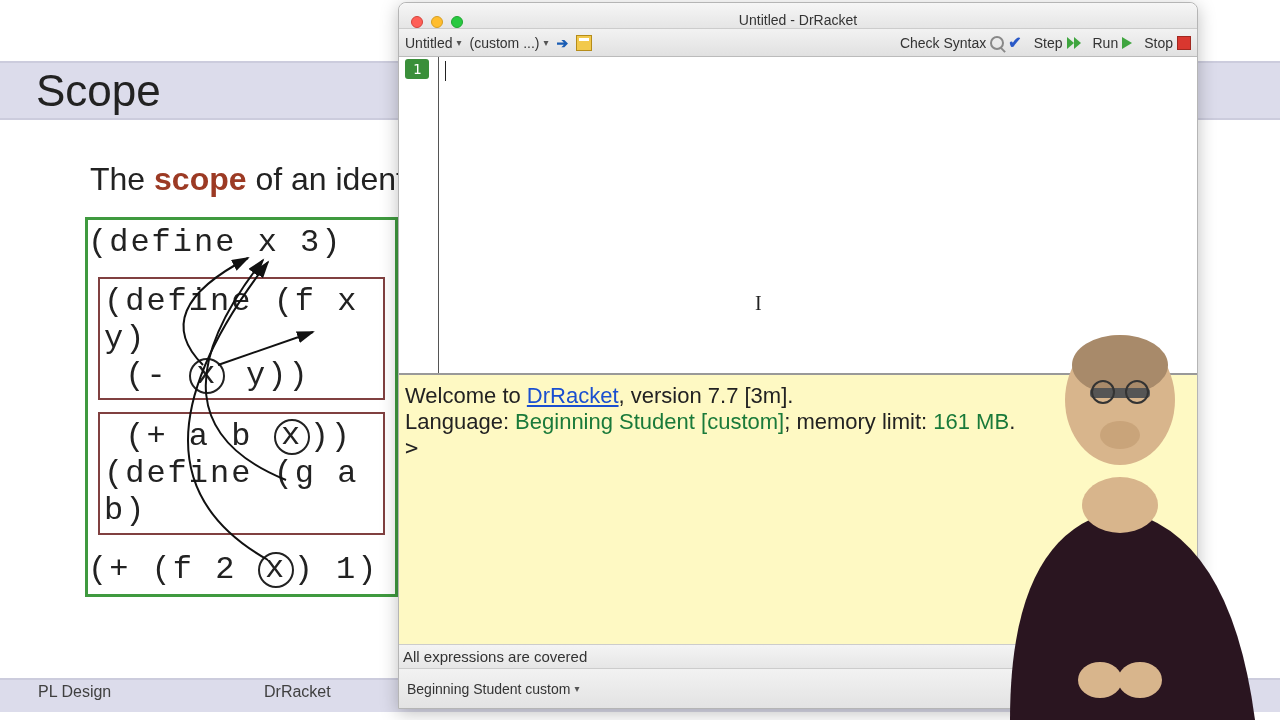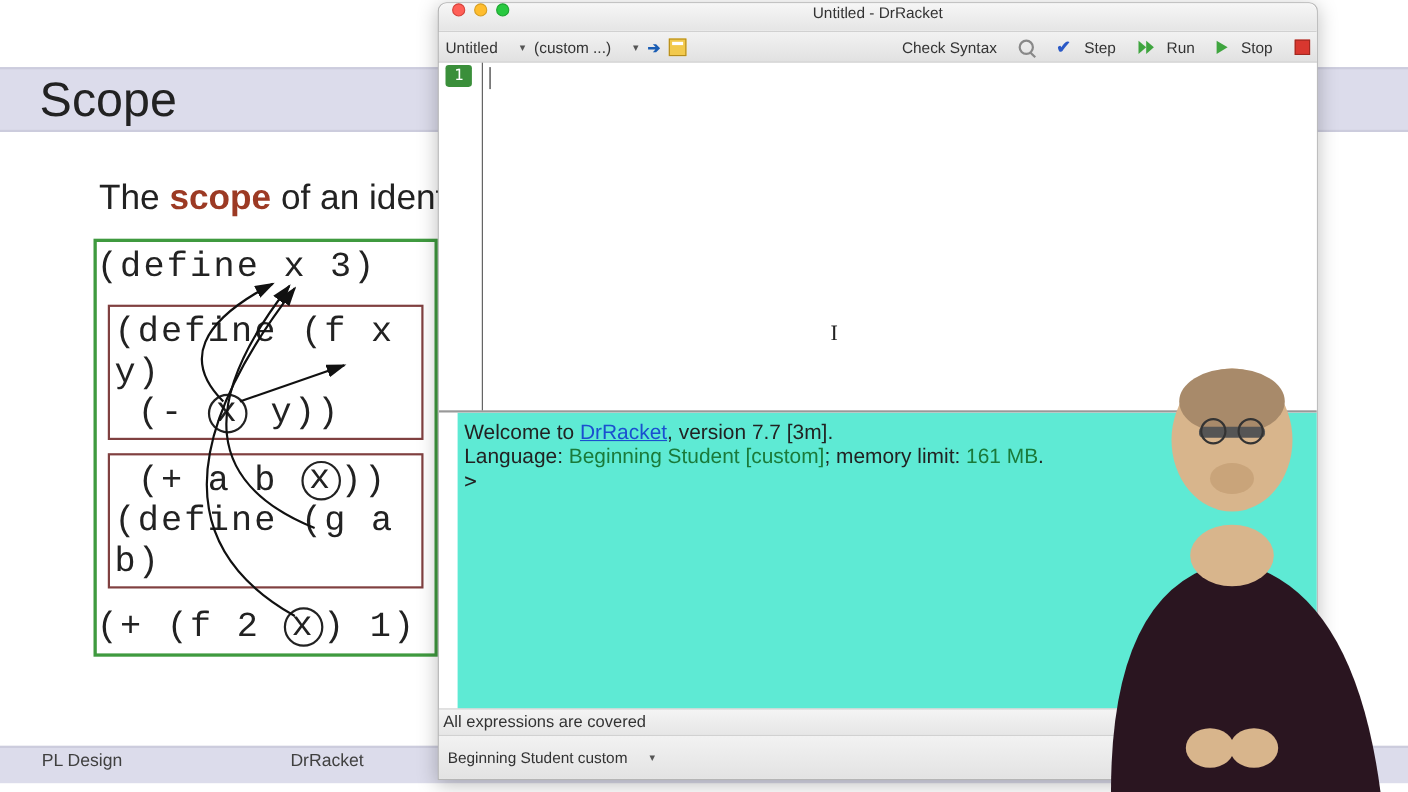--- a/index.html
+++ b/index.html
@@ -17,51 +17,51 @@
   .code-block { margin: 12px 10px; border: 2px solid #804040; padding: 4px 2px; }
   .code-block .code-line { padding: 0 2px; }
   .circle { display: inline-block; border: 2px solid #222; border-radius: 50%; width: 36px; height: 36px; text-align: center; line-height: 30px; vertical-align: middle; }
   .diagram-svg { position: absolute; left: 0; top: 0; pointer-events: none; }
   
   .footer-bar { position: absolute; left: 0; top: 678px; width: 1280px; height: 34px; background: #dcdceb; border-top: 2px solid #ccccdd; }
   .footer-item { position: absolute; top: 683px; font-size: 16px; color: #404040; }
   
   
   .drracket { position: absolute; left: 398px; top: 2px; width: 800px; height: 707px; background: #fff; border: 1px solid #b5b5b5; border-radius: 8px 8px 0 0; box-shadow: 0 4px 18px rgba(0,0,0,0.25); display: flex; flex-direction: column; }
-  .titlebar { height: 26px; background: linear-gradient(#f6f6f6,#e5e5e5); border-bottom: 1px solid #ccc; border-radius: 8px 8px 0 0; display: flex; align-items: flex-start; position: relative; }
+  .titlebar { height: 26px; background: linear-gradient(#f6f6f6,#e5e5e5); border-bottom: 1px solid #ccc; border-radius: 8px 8px 0 0; display: flex; align-items: flex-end; position: relative; }
   .traffic { display: flex; gap: 8px; padding-left: 12px; }
   .tl { width: 12px; height: 12px; border-radius: 50%; }
   .tl.red { background: #ff5f57; border: 1px solid #d4433b; }
   .tl.yel { background: #ffbd2e; border: 1px solid #d69f23; }
   .tl.grn { background: #28c940; border: 1px solid #1fa532; }
   .wtitle { position: absolute; left: 0; right: 0; text-align: center; font-size: 14px; color: #333; }
   
   .toolbar { height: 28px; background: linear-gradient(#f2f2f2,#e1e1e1); border-bottom: 1px solid #bbb; display: flex; align-items: center; padding: 0 6px; font-size: 14px; color: #333; }
   .tool-left { display: flex; align-items: center; gap: 8px; }
   .tool-right { margin-left: auto; display: flex; gap: 12px; }
-  .tbtn { display: flex; align-items: center; gap: 20px; cursor: pointer; }
+  .tbtn { display: flex; align-items: center; gap: 4px; cursor: pointer; }
   .drop { font-size: 10px; color: #555; }
   .tri-play { width: 0; height: 0; border-left: 10px solid #3fa53f; border-top: 6px solid transparent; border-bottom: 6px solid transparent; }
   .tri-step { display: flex; }
   .tri-step .tri-play { border-left-width: 7px; }
   .sq-stop { width: 14px; height: 14px; background: #d9372f; border: 1px solid #a02820; }
   .save-icon { width: 16px; height: 16px; background: #f2c94c; border: 1px solid #b58c1a; position: relative; }
   .save-icon::before { content: ""; position: absolute; left: 2px; top: 2px; right: 2px; height: 3px; background: #fff; }
   .arrow-icon { color: #1a5db4; font-weight: bold; }
   .mag { width: 14px; height: 14px; border: 2px solid #888; border-radius: 50%; position: relative; }
   .mag::after { content: ""; position: absolute; width: 6px; height: 2px; background: #888; bottom: -3px; right: -4px; transform: rotate(45deg); }
   .check { color: #2a59c7; font-weight: bold; font-size: 16px; }
   
   .defs-pane { flex: 0 0 318px; position: relative; background: #fff; border-bottom: 2px solid #999; }
   .gutter { position: absolute; left: 0; top: 0; width: 40px; height: 100%; border-right: 1px solid #555; }
   .line-num { position: absolute; left: 6px; top: 2px; background: #3a8f3a; color: #fff; font-size: 14px; padding: 2px 8px; border-radius: 3px; font-family: monospace; }
   .cursor { position: absolute; left: 46px; top: 4px; width: 1px; height: 20px; background: #222; }
   .text-caret { position: absolute; left: 356px; top: 235px; font-size: 20px; font-family: serif; color: #222; }
   
-  .inter-pane { flex: 1; background: #5eead4; padding: 8px 6px; font-size: 19px; font-family: -apple-system, Arial, sans-serif; color: #222; overflow: hidden; margin-left: 17px; }
+  .inter-pane { flex: 1; background: #fef9c3; padding: 8px 6px; font-size: 22px; font-family: -apple-system, Arial, sans-serif; color: #222; overflow: hidden; }
   .inter-pane a { color: #1a4fd0; text-decoration: underline; }
   .lang { color: #1a7a3a; }
   .mem { color: #1a7a3a; }
   .prompt { font-family: monospace; }
   
   .statusbar { height: 40px; background: linear-gradient(#f2f2f2,#e3e3e3); border-top: 1px solid #ccc; display: flex; align-items: center; padding: 0 8px; font-size: 14px; color: #333; }
   .coverbar { height: 24px; background: linear-gradient(#f4f4f4,#e6e6e6); border-top: 1px solid #ccc; display: flex; align-items: center; padding: 0 4px; font-size: 15px; color: #333; }
   .status-right { margin-left: auto; }
   
   

